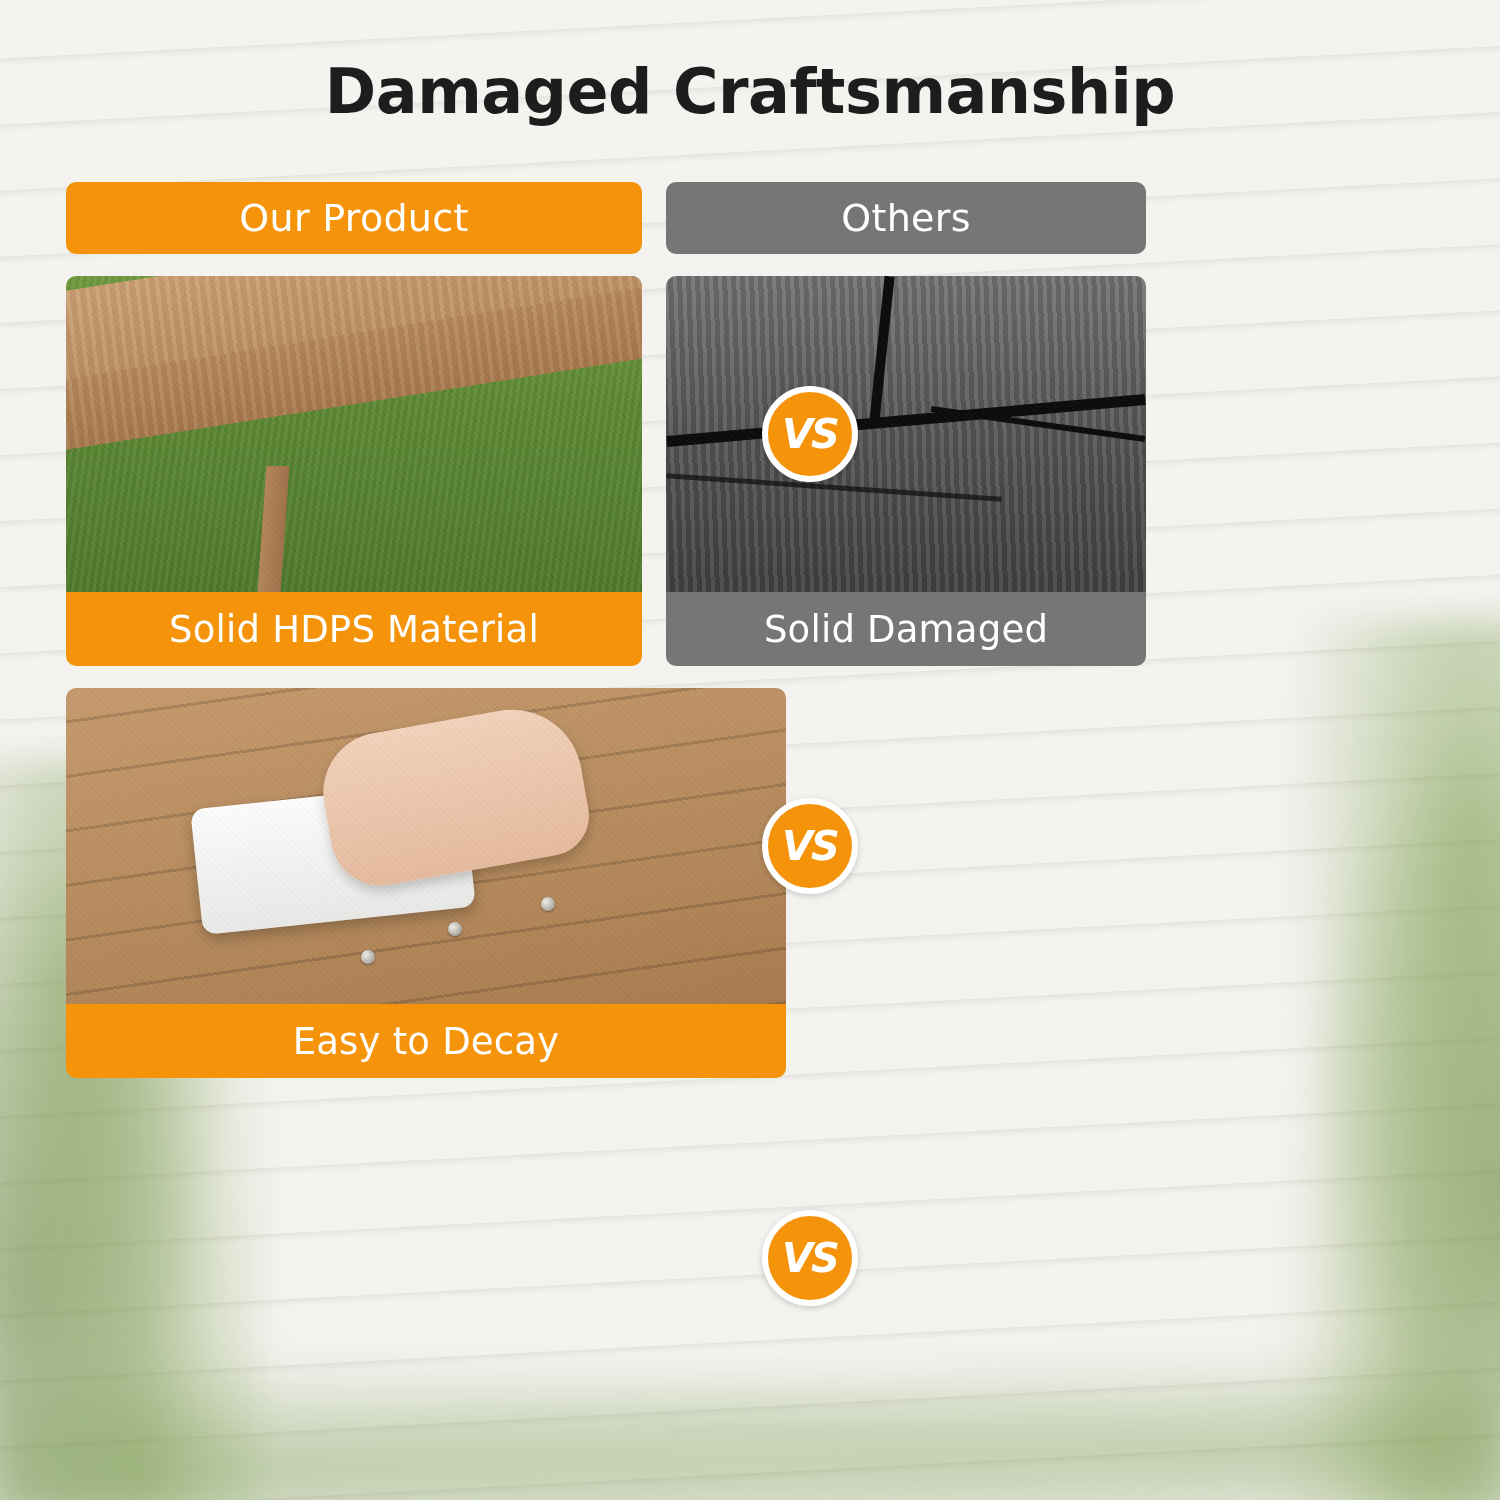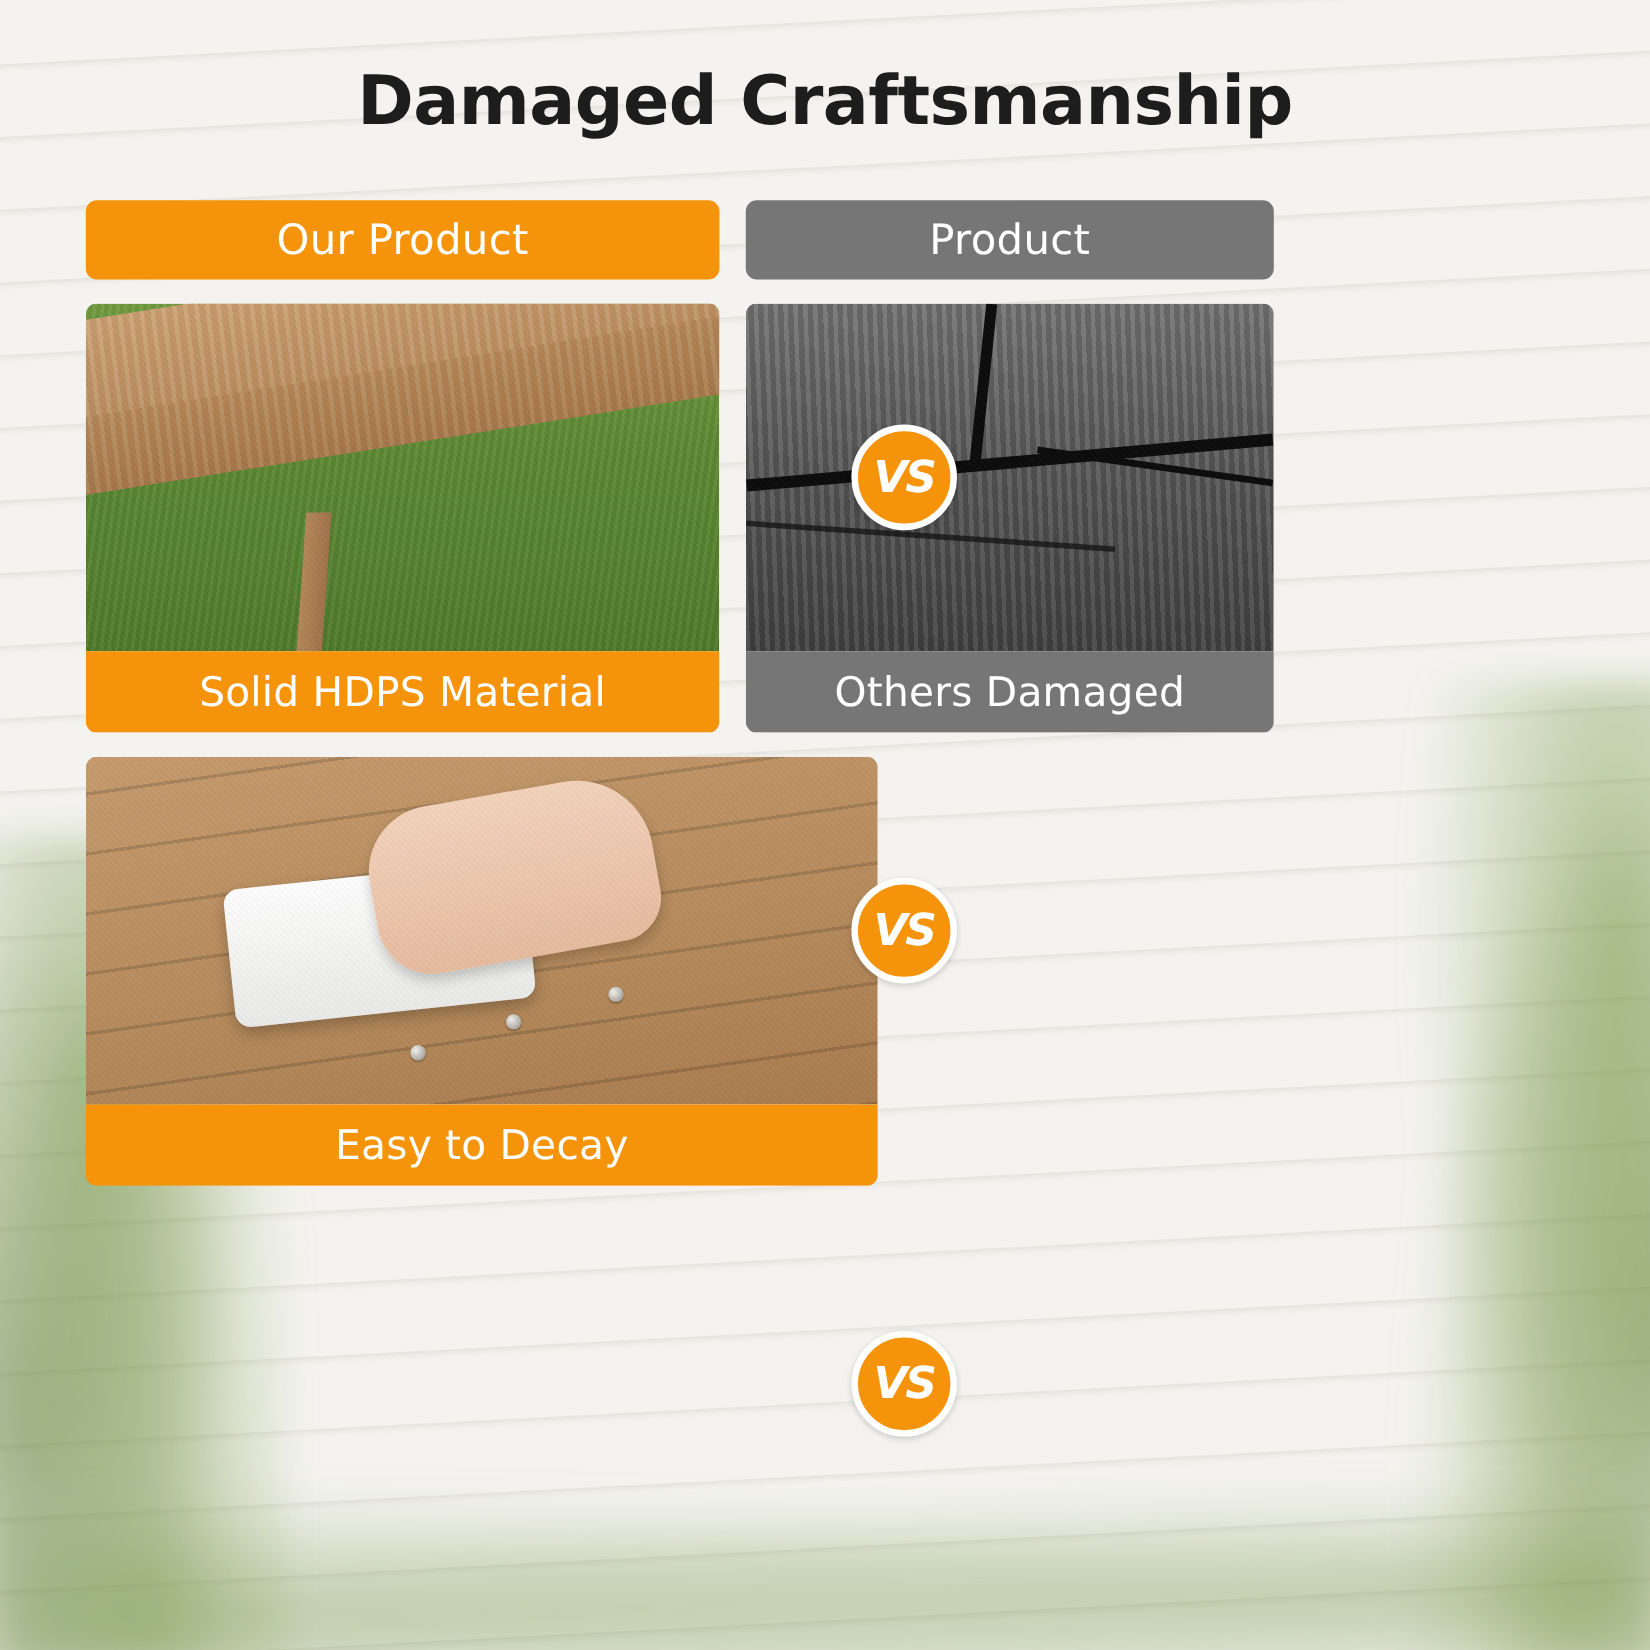--- a/index.html
+++ b/index.html
@@ -84,21 +84,21 @@
     font-weight: bold;
     color: #1d1d1d;
     letter-spacing: -0.5px;
     font-family: "DejaVu Sans", sans-serif;
   }
 
   
   .grid {
     position: absolute;
     top: 182px;
-    left: 78px;
+    left: 66px;
     width: 1080px;
   }
   .col-headers {
     display: flex;
     gap: 24px;
   }
   .header-pill {
     width: 720px;
     height: 72px;
     border-radius: 10px;
@@ -336,21 +336,21 @@
   <div class="greenery-left"></div>
   <div class="greenery-right"></div>
   <div class="greenery-bottom"></div>
 
   <div class="title">Damaged Craftsmanship</div>
 
   <div class="grid">
 
     <div class="col-headers">
       <div class="header-pill ours">Our Product</div>
-      <div class="header-pill others">Product</div>
+      <div class="header-pill others">Others</div>
     </div>
 
     <div class="row">
       <div class="cell ours">
         <div class="photo">
           <div class="grass"></div>
           <div class="p1-rail-top">
               <div class="woodgrain"></div>
             </div>
           <div class="p1-rail-face">
@@ -364,21 +364,21 @@
 
       <div class="cell others">
         <div class="photo gray">
           <div class="g-wood"></div>
           <div class="crack" style="left:44%; top:0; width:10px; height:46%; transform:rotate(6deg);"></div>
           <div class="crack" style="left:0; top:44%; width:100%; height:11px; transform:rotate(-5deg);"></div>
           <div class="crack" style="left:55%; top:46%; width:45%; height:6px; transform:rotate(8deg);"></div>
           <div class="crack" style="left:0; top:66%; width:70%; height:5px; transform:rotate(4deg); opacity:0.7;"></div>
           <div class="photo-overlay-noise"></div>
         </div>
-        <div class="caption others">Others Damaged</div>
+        <div class="caption others">Solid Damaged</div>
       </div>
 
       <div class="vs-badge">
         <span class="vs-text">VS</span>
       </div>
     </div>
 
     <div class="row">
       <div class="cell ours">
         <div class="photo">

